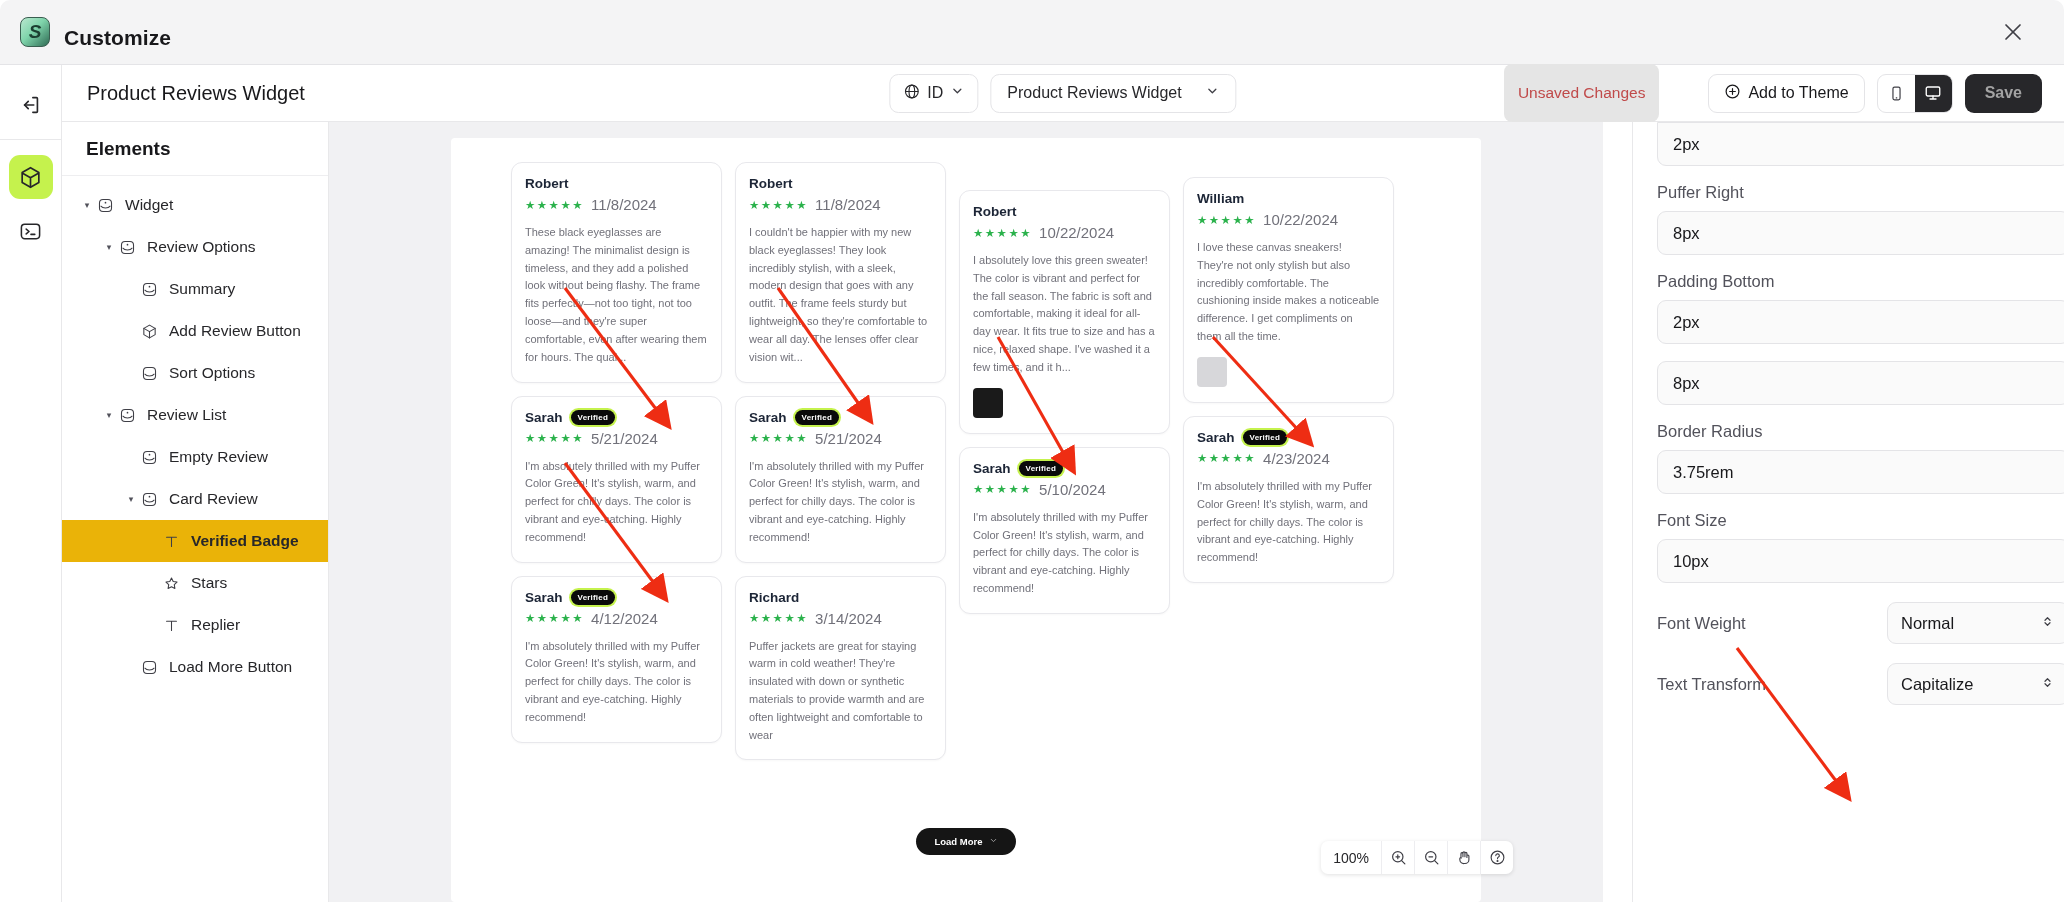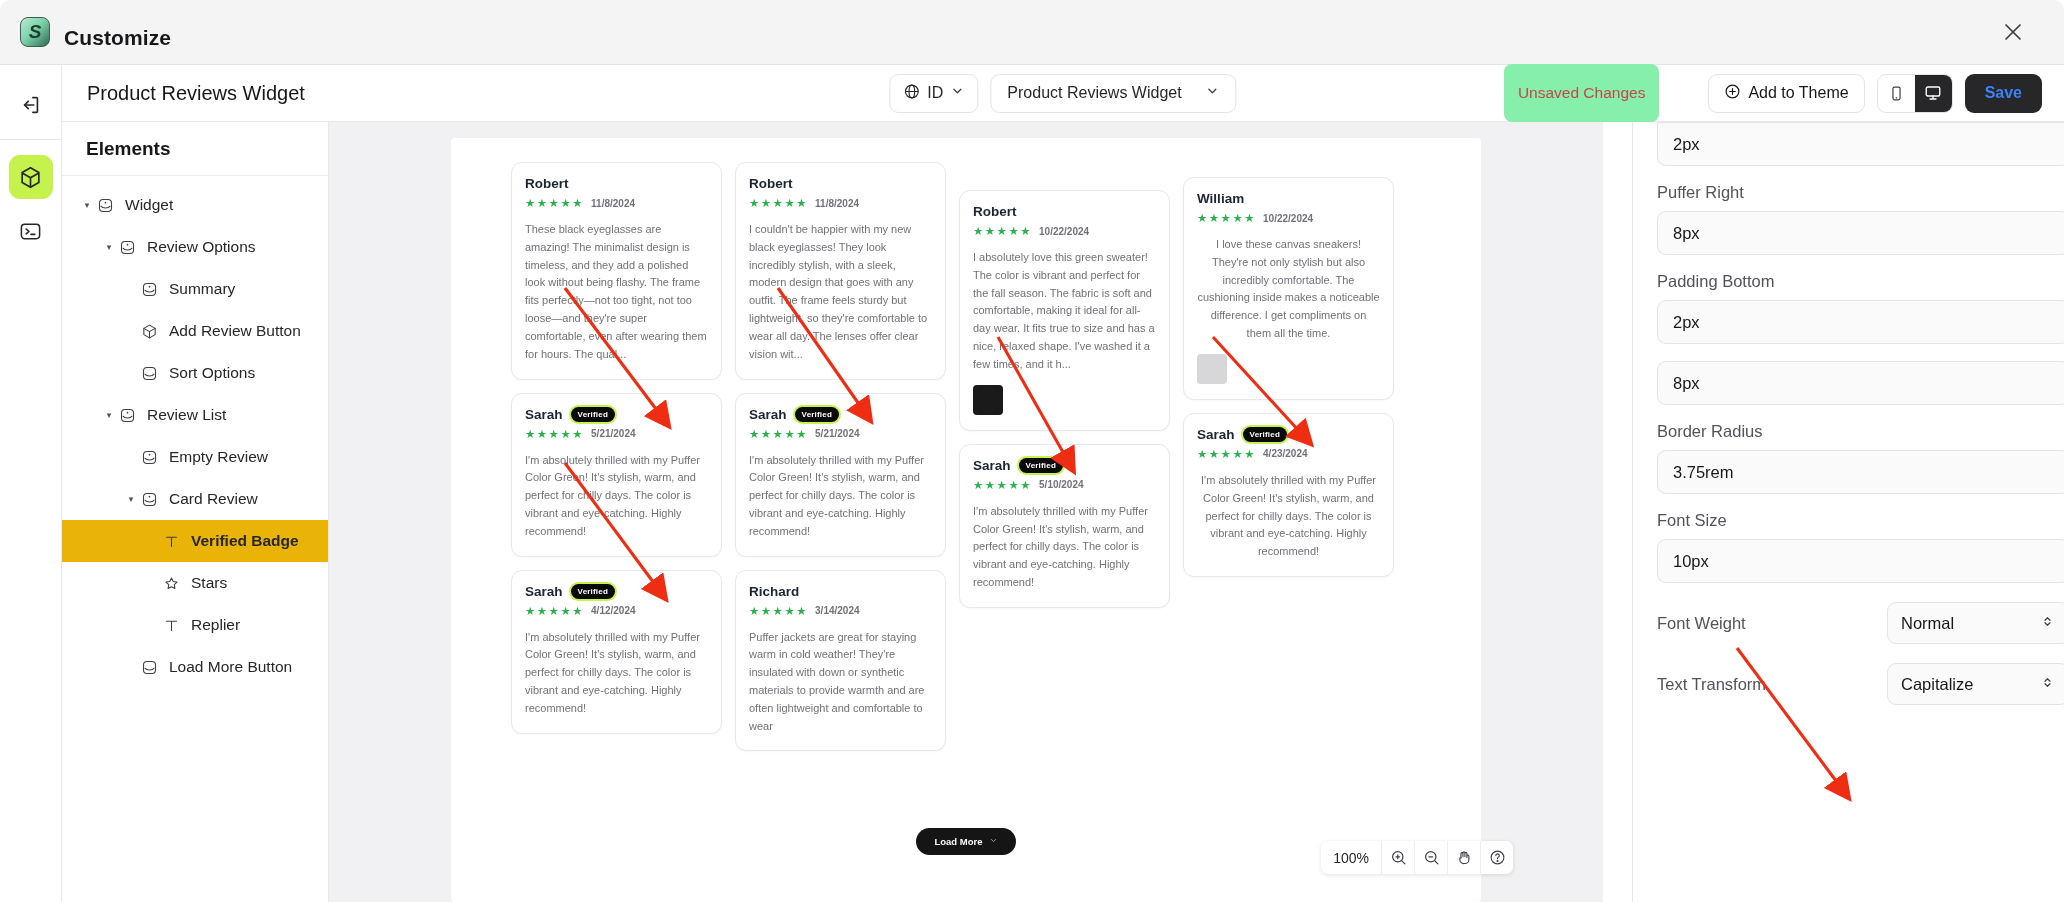--- a/index.html
+++ b/index.html
@@ -87,40 +87,40 @@
     display: flex; align-items: center; gap: 7px;
     padding: 0 13px; cursor: pointer;
     font-size: 16px; color: #27272a;
   }
   .sel-pill.wide { padding: 0 16px; }
   .tool-right {
     position: absolute; right: 22px;
     display: flex; align-items: center; gap: 12px;
   }
   .badge-unsaved {
-    background: #86efac; color: #c04a4a;
+    background: #e5e5e5; color: #c04a4a;
     font-size: 15.5px; padding: 20px 14px; border-radius: 8px;
   }
   .btn-outline {
     height: 39px; border: 1px solid #e4e4e7; border-radius: 9px;
     background: #fff; padding: 0 15px;
     display: flex; align-items: center; gap: 7px;
     font-size: 16px; color: #18181b; cursor: pointer; margin-left: 37px;
   }
   .devgroup {
     height: 39px; border: 1px solid #e4e4e7; border-radius: 9px;
     display: flex; overflow: hidden; background: #fff;
   }
   .devbtn {
     width: 37px; display: flex; align-items: center; justify-content: center;
     cursor: pointer; color: #3f3f46;
   }
   .devbtn.active { background: #27272a; color: #fff; }
   .btn-save {
-    height: 39px; border-radius: 9px; background: #27272a; color: #3b82f6;
+    height: 39px; border-radius: 9px; background: #27272a; color: #a3a3a3;
     padding: 0 20px; display: flex; align-items: center;
     font-size: 16px; font-weight: bold; cursor: pointer;
     border: none;
   }
 
   
   .elpanel {
     position: absolute; left: 62px; top: 122px;
     width: 267px; height: 780px;
     background: #fff; border-right: 1px solid #e8e8ea;
@@ -178,21 +178,21 @@
   .vbadge {
     background: #0a0a0a; color: #fff;
     font-size: 8px; font-weight: bold;
     padding: 3px 7px; border-radius: 40px;
     box-shadow: 0 0 0 2px #c5f24d;
     letter-spacing: .2px;
     text-transform: capitalize;
   }
   .rc-meta { display: flex; align-items: center; gap: 7px; margin-top: 5px; }
   .stars { color: #2bb24c; font-size: 11.5px; letter-spacing: 1.5px; }
-  .rc-date { font-size: 10px; color: #71717a; font-weight: bold; }
+  .rc-date { font-size: 15px; color: #71717a; }
   .rc-body {
     margin-top: 11px;
     font-size: 11px; line-height: 1.62; color: #71717a;
   }
   .rc-thumb {
     margin-top: 11px;
     width: 30px; height: 30px; border-radius: 4px;
     background: #d7d7da; overflow: hidden;
     display: block;
   }
@@ -588,21 +588,21 @@
                 <span class="rc-name">Sarah</span>
                 <span class="vbadge">Verified</span>
               </div>
               <div class="rc-meta">
                 <span class="stars">★★★★★</span>
                 <span class="rc-date">5/10/2024</span>
               </div>
               <div class="rc-body">I'm absolutely thrilled with my Puffer Color Green! It's stylish, warm, and perfect for chilly days. The color is vibrant and eye-catching. Highly recommend!</div>
             </div>
           </div>
-          <div style="width: 211px; padding-top: 15px; text-align: center;">
+          <div style="width: 211px; padding-top: 15px;">
             <div class="rcard">
               <div class="rc-head">
                 <span class="rc-name">William</span>
               </div>
               <div class="rc-meta">
                 <span class="stars">★★★★★</span>
                 <span class="rc-date">10/22/2024</span>
               </div>
               <div class="rc-body">I love these canvas sneakers! They're not only stylish but also incredibly comfortable. The cushioning inside makes a noticeable difference. I get compliments on them all the time.</div>
               <span class="rc-thumb"></span>

